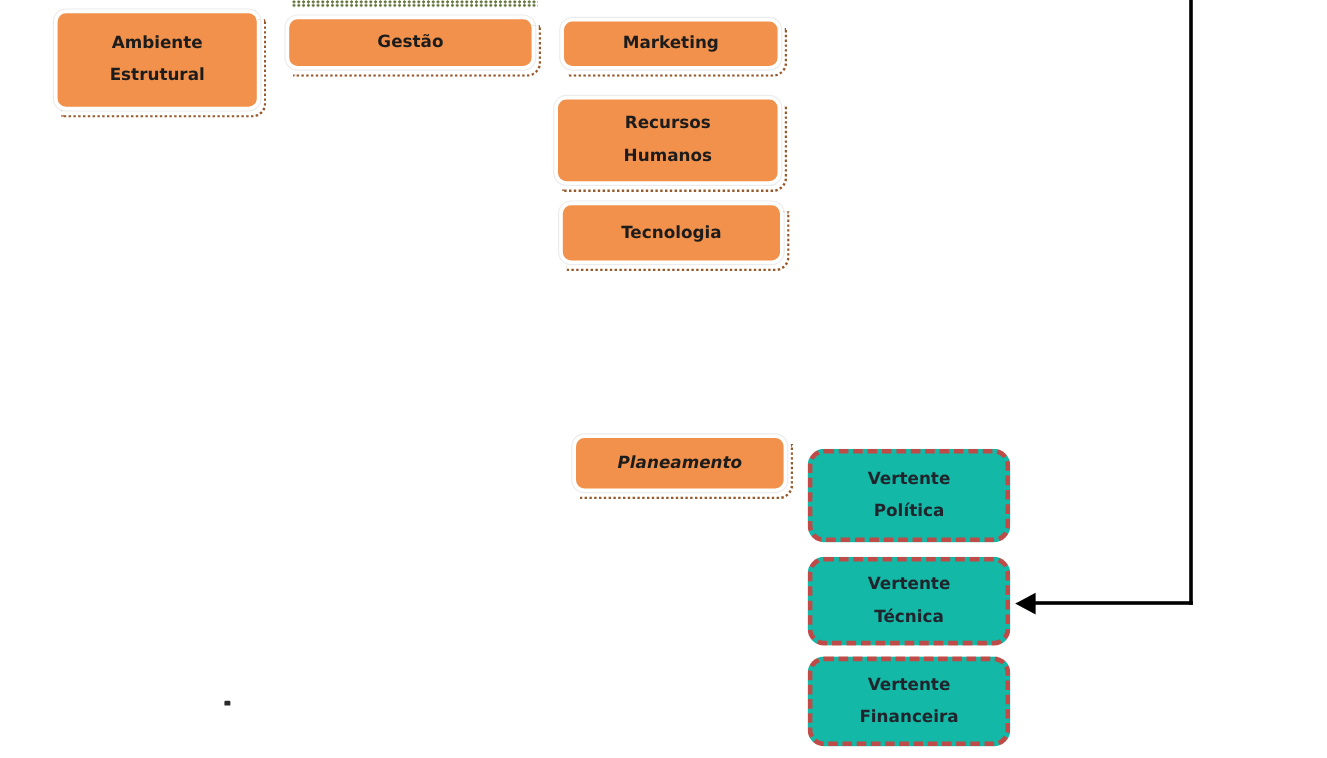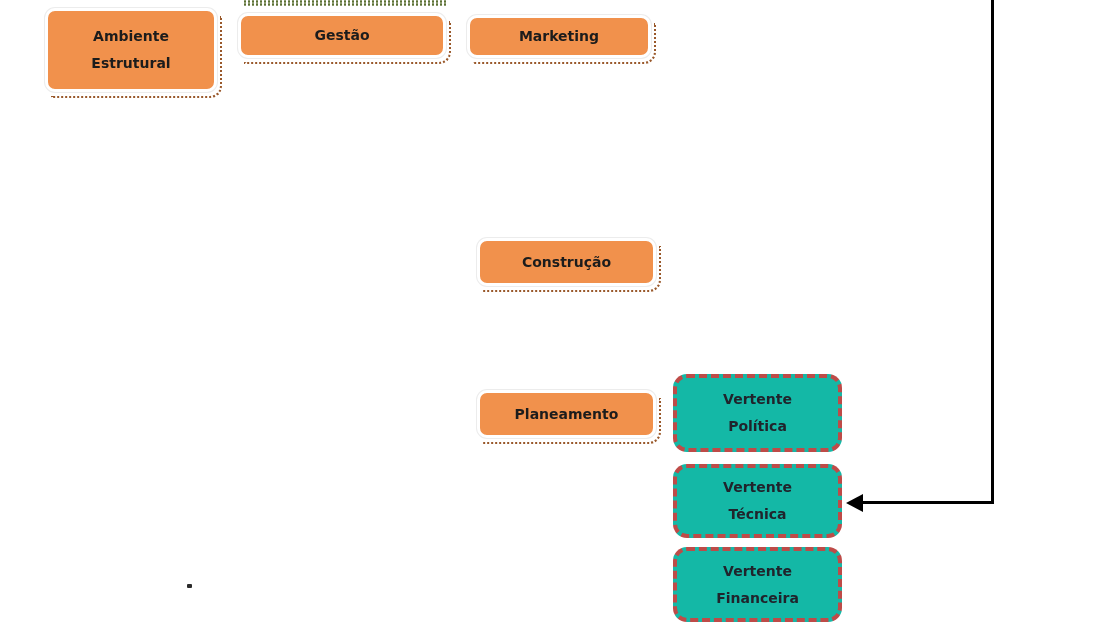--- a/index.html
+++ b/index.html
@@ -80,21 +80,21 @@
     border-radius: 1px;
   }
   
   #n-ambiente    { left: 45px;  top: 8px;   width: 172px; height: 84px; }
   #n-gestao      { left: 238px; top: 13px;  width: 208px; height: 45px; }
   #n-marketing   { left: 467px; top: 15px;  width: 184px; height: 43px; }
   #n-recursos    { left: 462px; top: 80px;  width: 189px; height: 74px; }
   #n-tecnologia  { left: 466px; top: 168px; width: 187px; height: 52px; }
   #n-construcao  { left: 477px; top: 238px; width: 179px; height: 48px; }
   #n-logistica   { left: 477px; top: 307px; width: 179px; height: 48px; }
-  #n-planeamento { left: 477px; top: 390px; width: 179px; height: 48px; }
+  #n-planeamento { left: 477px; top: 362px; width: 179px; height: 48px; font-style: italic; }
   #n-politica    { left: 673px; top: 374px; width: 169px; height: 78px; }
   #n-tecnica     { left: 673px; top: 464px; width: 169px; height: 74px; }
   #n-financeira  { left: 673px; top: 547px; width: 169px; height: 75px; }
 </style>
 </head>
 <body>
 
 <div class="canvas">
 
   <div class="green-edge"></div>
@@ -105,25 +105,29 @@
   </div>
 
   <div class="node orange" id="n-marketing">
     <span>Marketing</span>
   </div>
 
   <div class="node orange" id="n-gestao">
     <span>Gestão</span>
   </div>
 
+  <div class="node orange" id="n-recursos">
+    <span>Recursos
+Humanos</span>
+  </div>
 
+  <div class="node orange" id="n-tecnologia">
+    <span>Tecnologia</span>
+  </div>
 
-  <div class="node orange" id="n-construcao">
-    <span>Construção</span>
-  </div>
 
 
   <div class="node orange" id="n-planeamento">
     <span>Planeamento</span>
   </div>
 
   <div class="node dashed" id="n-politica">
     <span>Vertente
 Política</span>
   </div>

